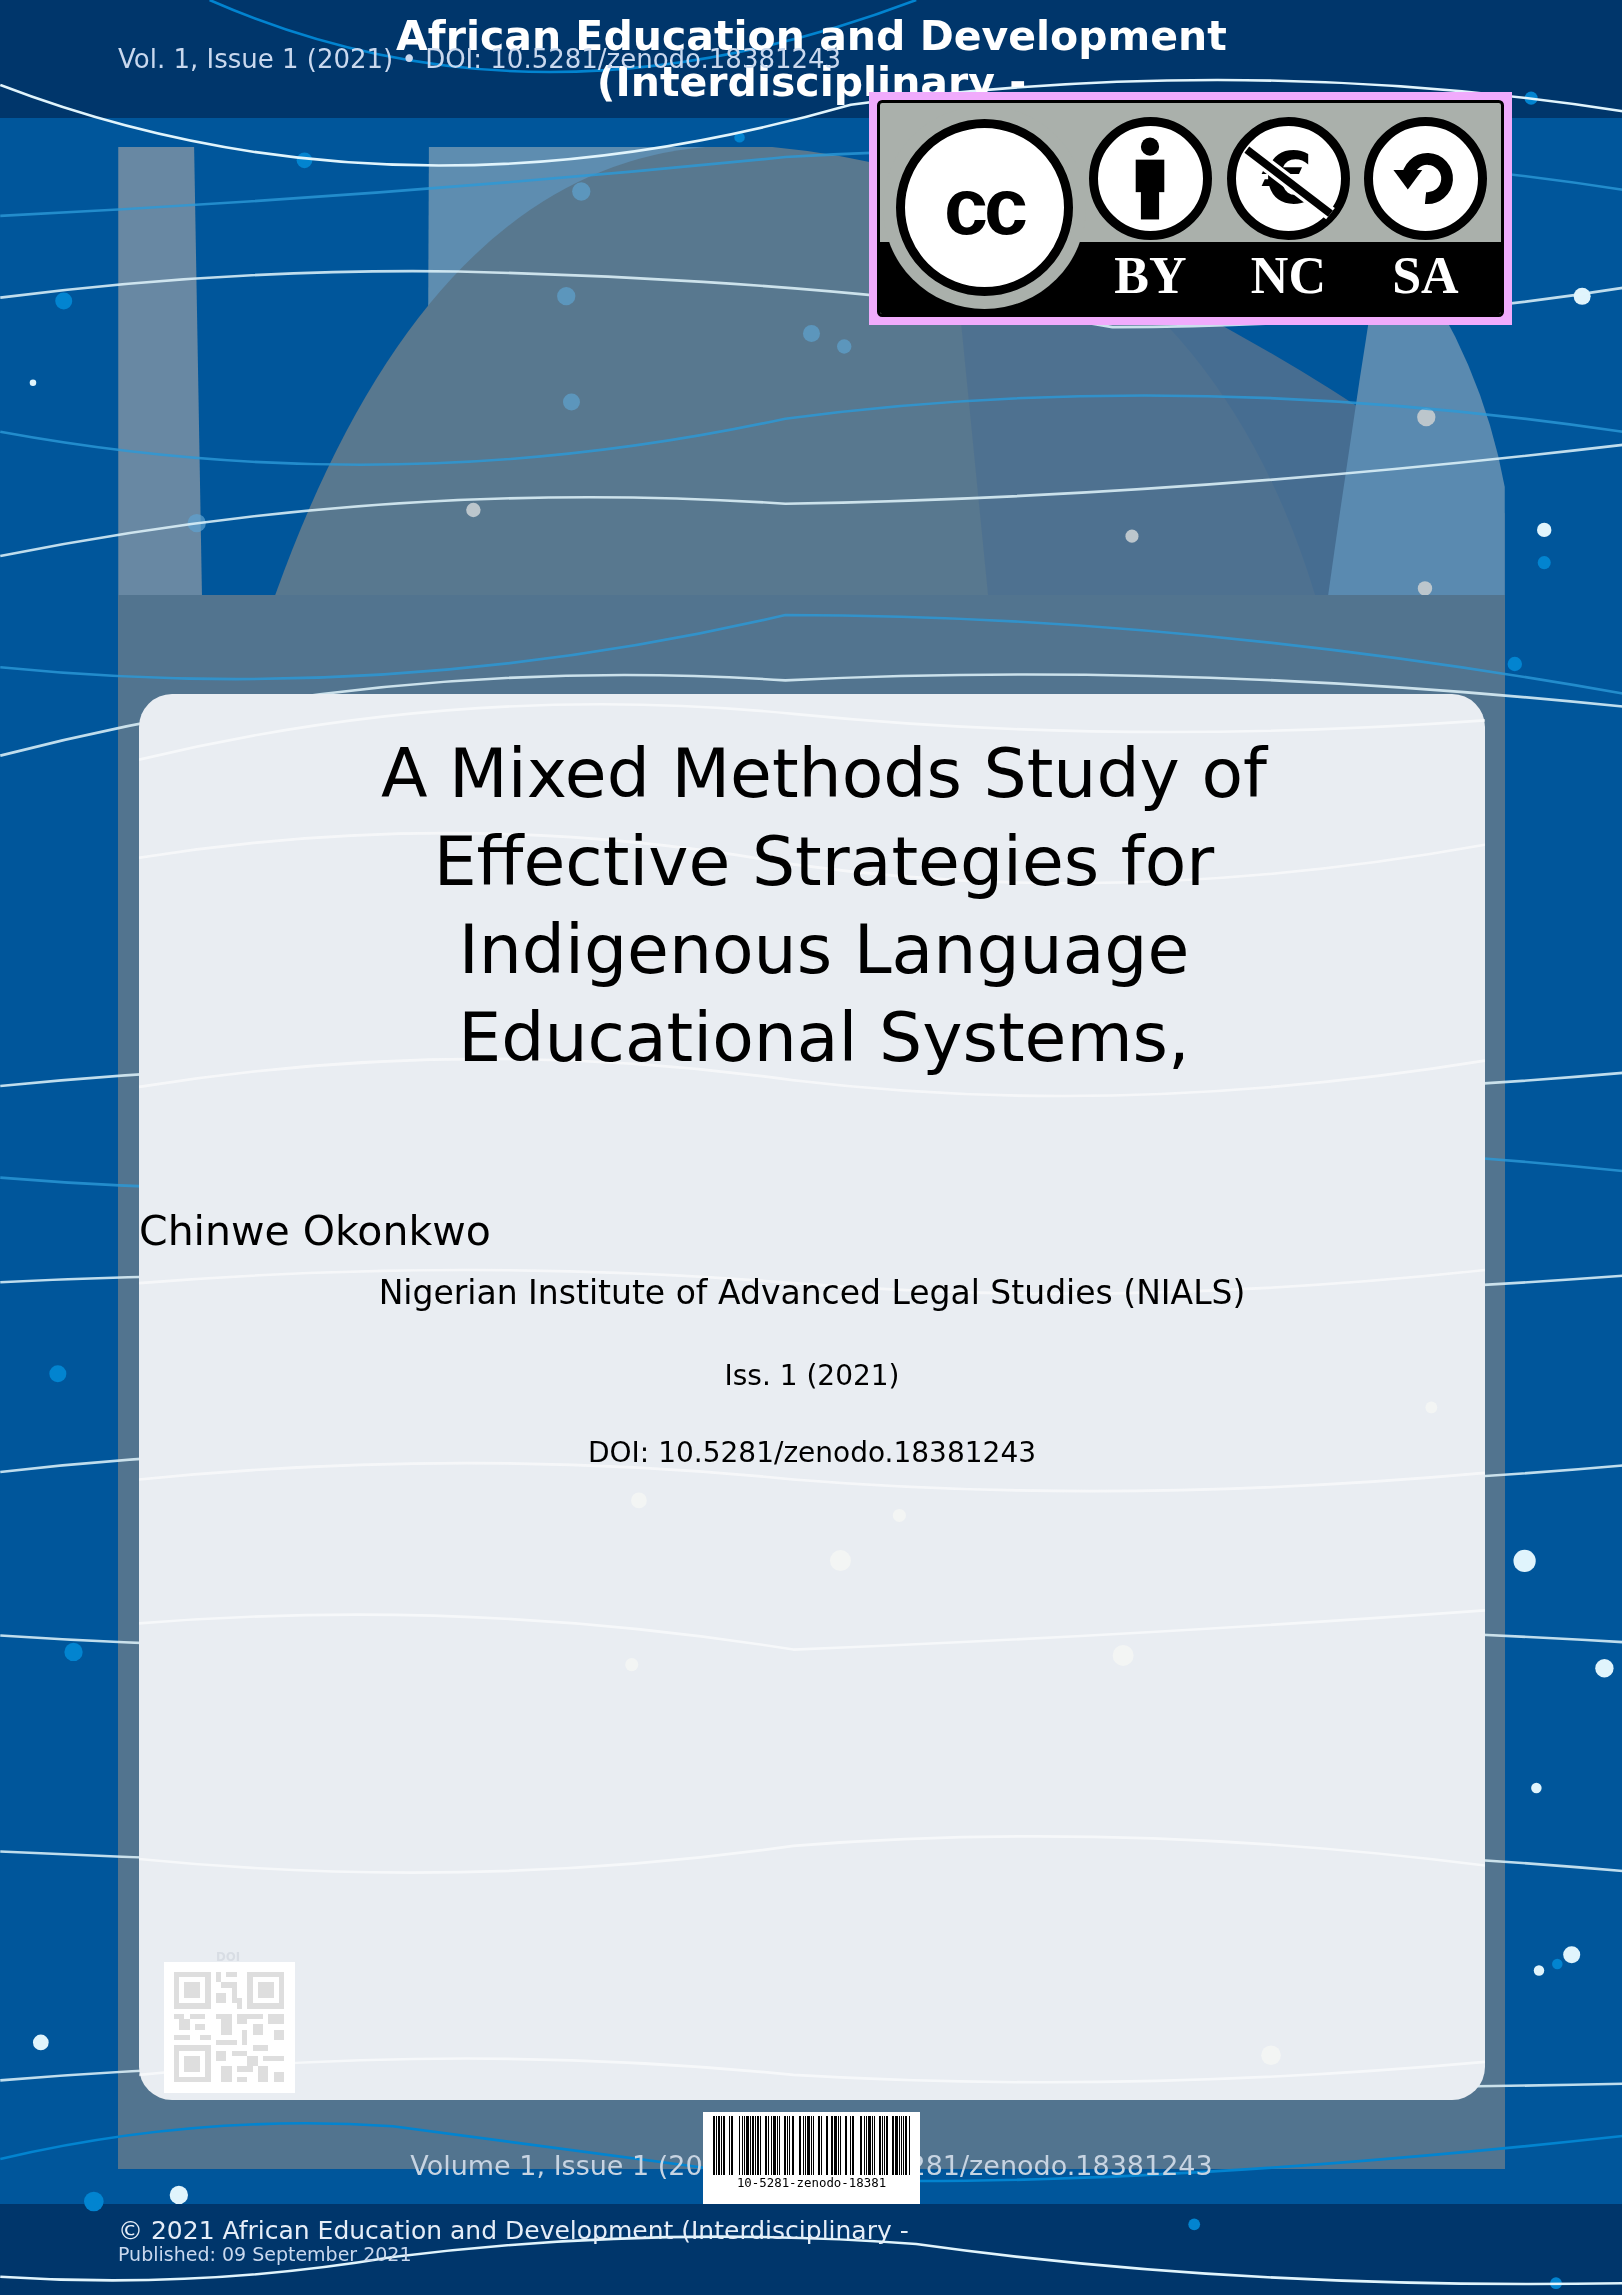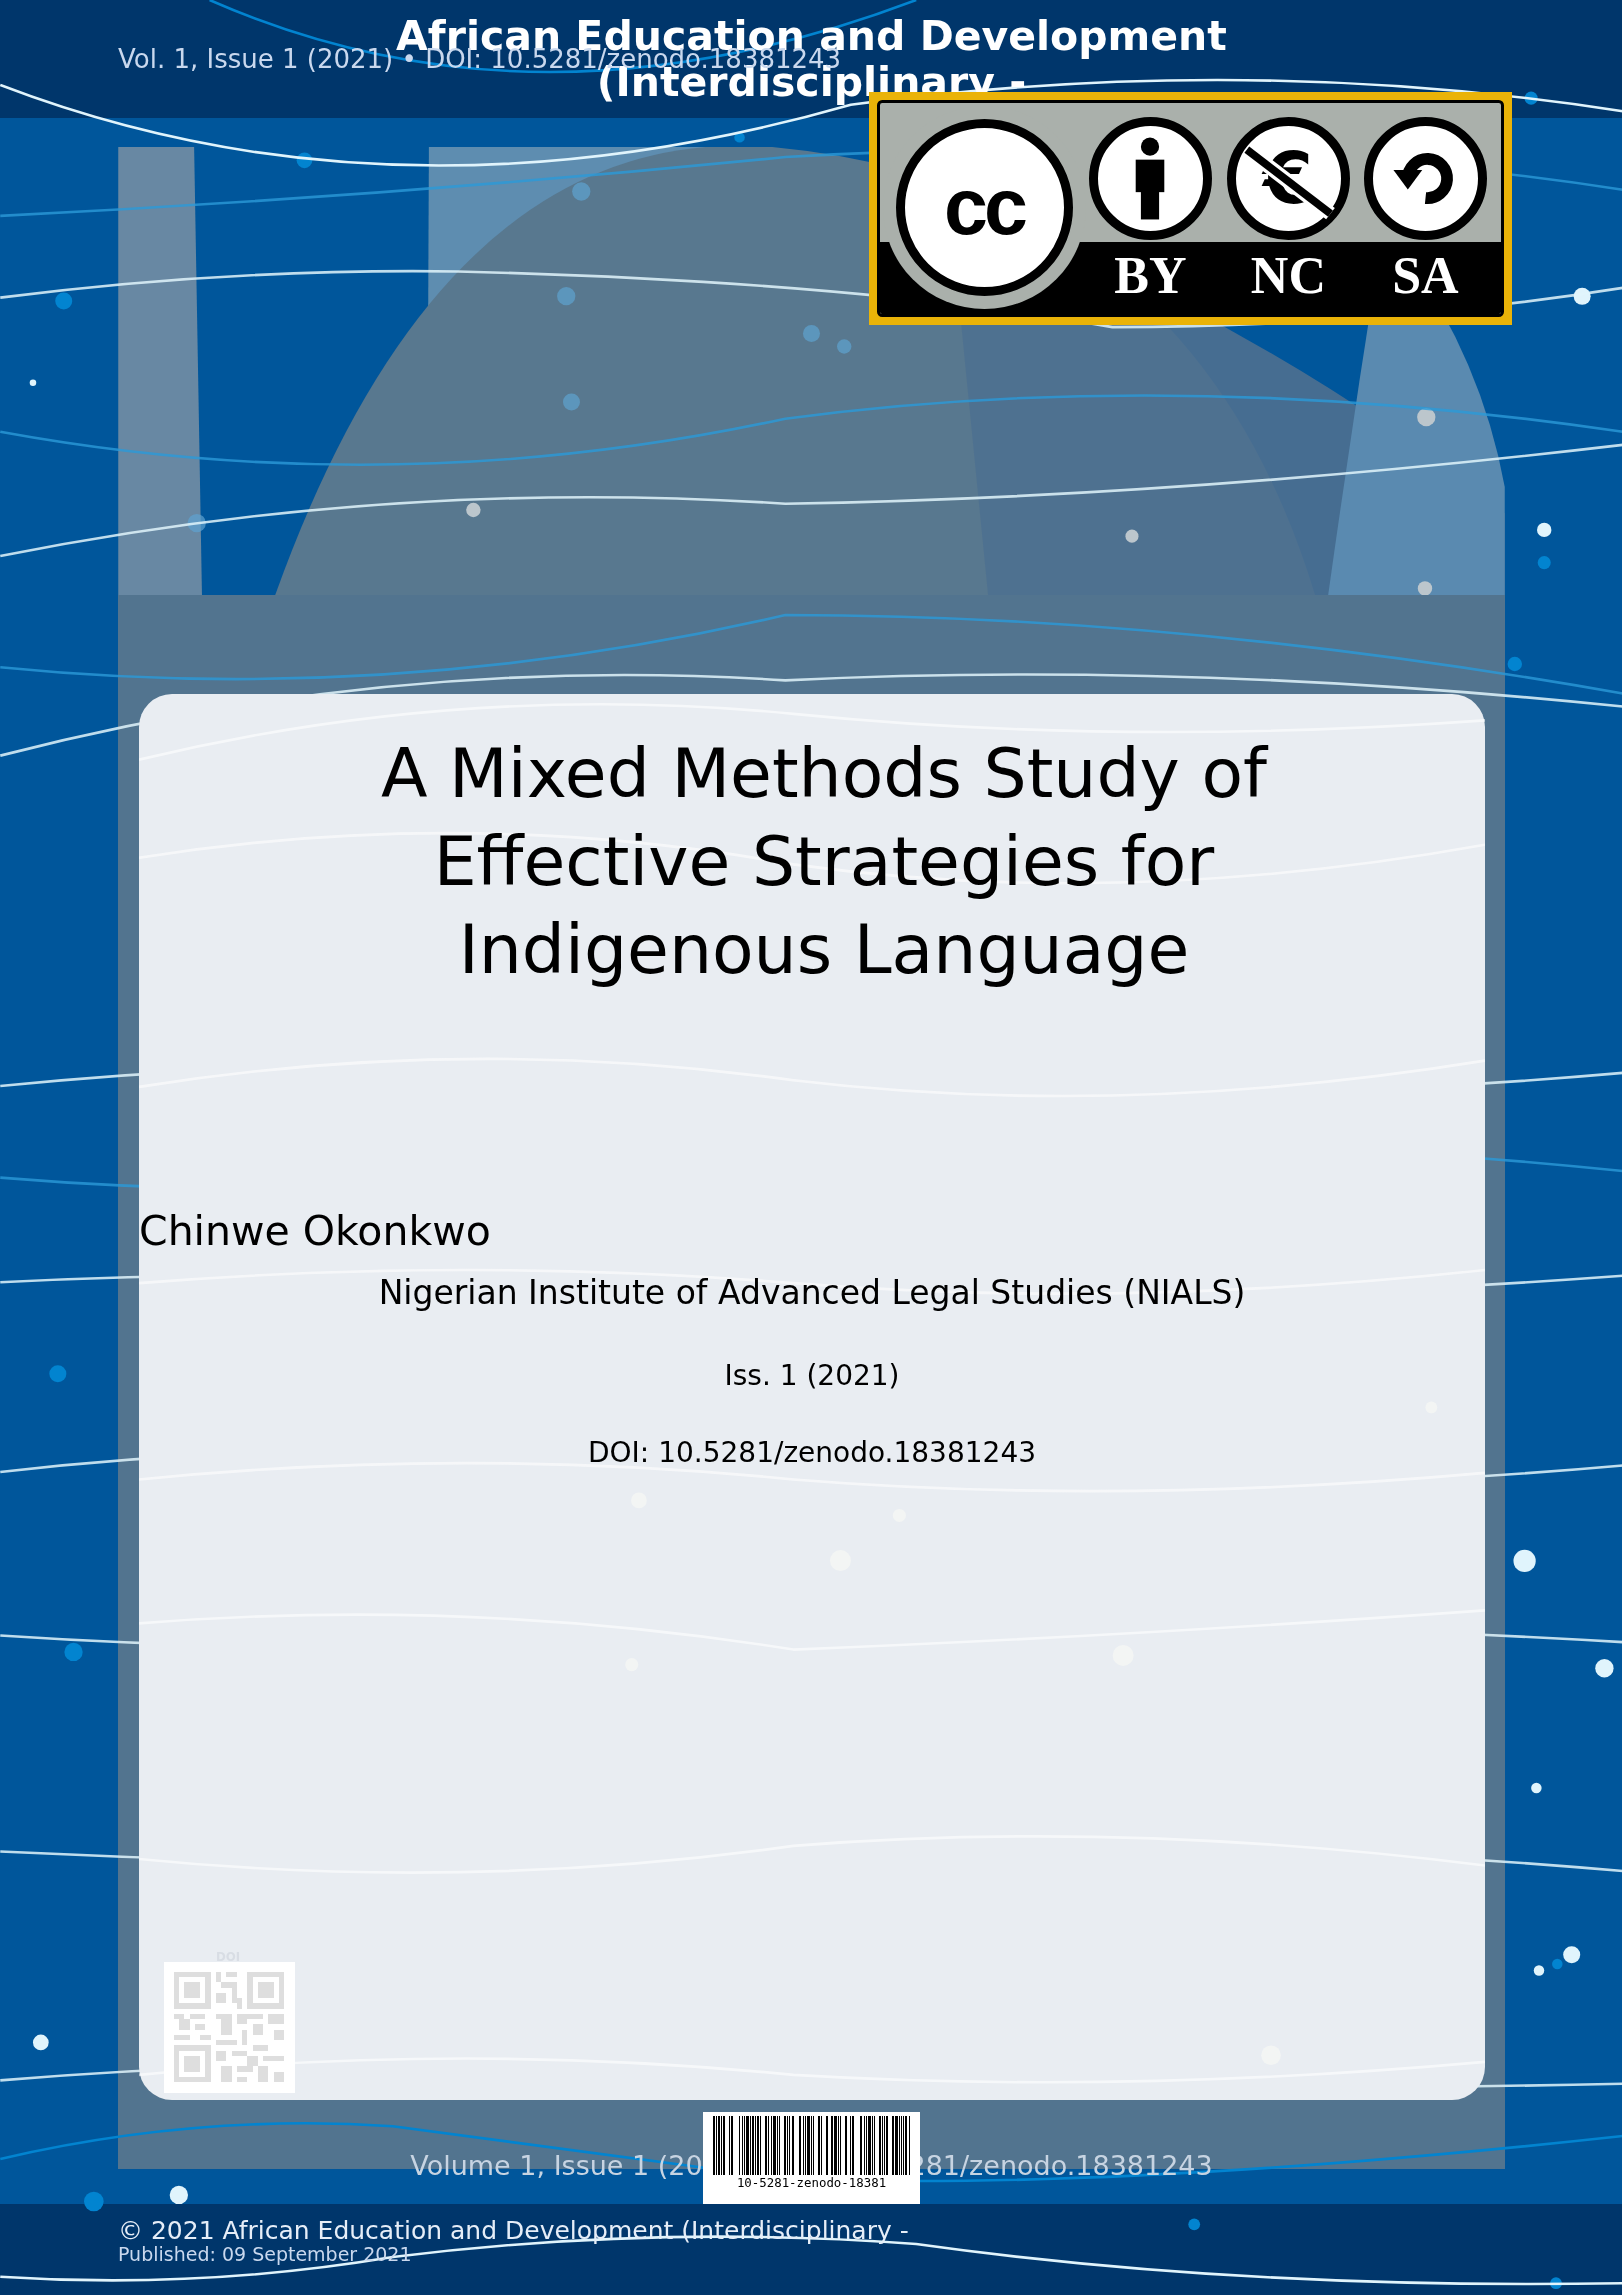--- a/index.html
+++ b/index.html
@@ -19,21 +19,21 @@
     #journal-title {
       left: 0; top: 13px; width: 1623px; text-align: center;
       color: #ffffff; font-weight: bold; font-size: 41px; line-height: 46px;
     }
     #vol-line {
       left: 118px; top: 44px; color: #c9d8ee; font-size: 26px; white-space: nowrap;
     }
 
     #cc-badge {
       left: 869px; top: 92px; width: 643px; height: 233px;
-      background: #eab308; box-sizing: border-box; padding: 7.9px;
+      background: #f0abfc; box-sizing: border-box; padding: 7.9px;
     }
     #cc-inner {
       width: 100%; height: 100%; position: relative; background: #aab0ab;
       border: 3.9px solid #000; box-sizing: border-box; border-radius: 5.2px; overflow: hidden;
     }
     #cc-bottom { position: absolute; left: 0; bottom: 0; width: 100%; height: 72px; background: #000; }
     .cc-circle {
       position: absolute; border-radius: 50%; background: #fff; border: 9.2px solid #000;
       box-sizing: border-box; display: flex; align-items: center; justify-content: center;
       font-family: "Liberation Sans", sans-serif; font-weight: bold; color: #000;
@@ -227,20 +227,21 @@
     <circle cx="764" cy="1232" r="12"></circle>
       <circle cx="1730" cy="2080" r="15"></circle>
       <circle cx="1975" cy="1090" r="9"></circle>
   </g>
 </svg>
 
 <div class="abs" id="paper-title">
   <div>A Mixed Methods Study of</div>
   <div>Effective Strategies for</div>
   <div>Indigenous Language</div>
+  <div>Educational Systems,</div>
 </div>
 <div class="abs" id="author">Chinwe Okonkwo</div>
 <div class="abs" id="affiliation">Nigerian Institute of Advanced Legal Studies (NIALS)</div>
 <div class="abs" id="citation">
   <div class="l">Iss. 1 (2021)</div>
 </div>
 <div class="abs" id="doi">DOI: 10.5281/zenodo.18381243</div>
 
 <div class="abs" id="qr-label">DOI</div>
 <div class="abs" id="qr-box"></div>

